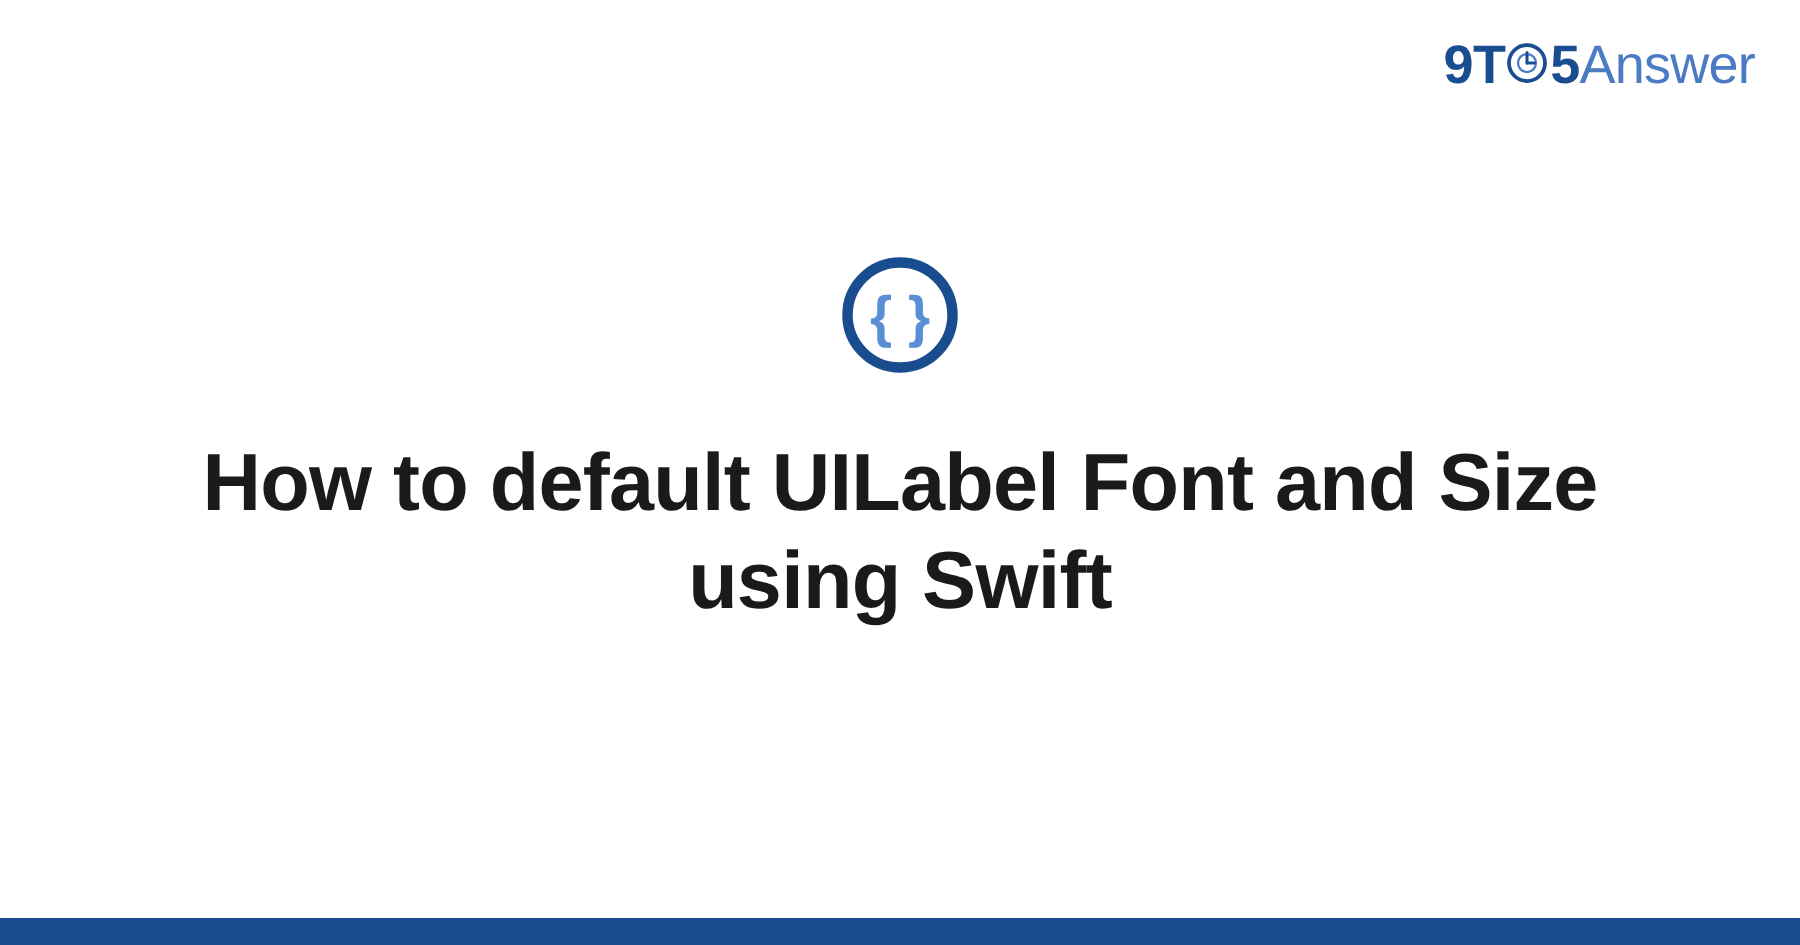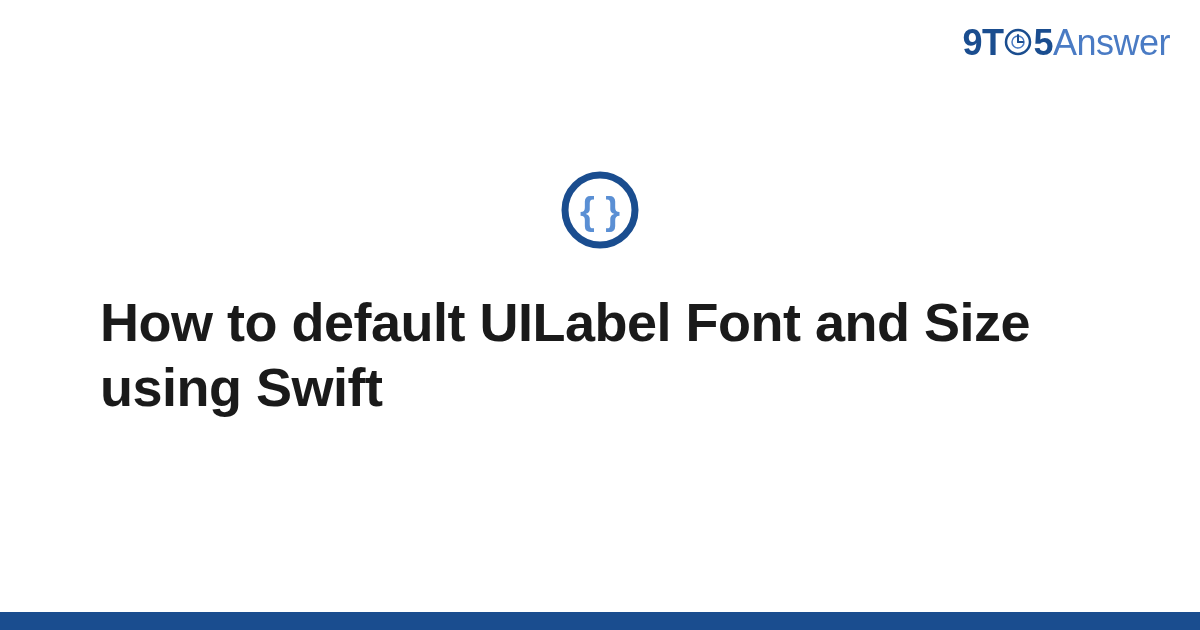--- a/index.html
+++ b/index.html
@@ -73,21 +73,21 @@
       margin-bottom: 40px;
       display: flex;
       align-items: center;
       justify-content: center;
     }
     
     .title {
       font-size: 54px;
       font-weight: 700;
       color: #1a1a1a;
-      text-align: left;
+      text-align: center;
       line-height: 1.2;
       max-width: 1000px;
       letter-spacing: -0.5px;
     }
     
     .footer-bar {
       position: absolute;
       bottom: 0;
       left: 0;
       width: 100%;

